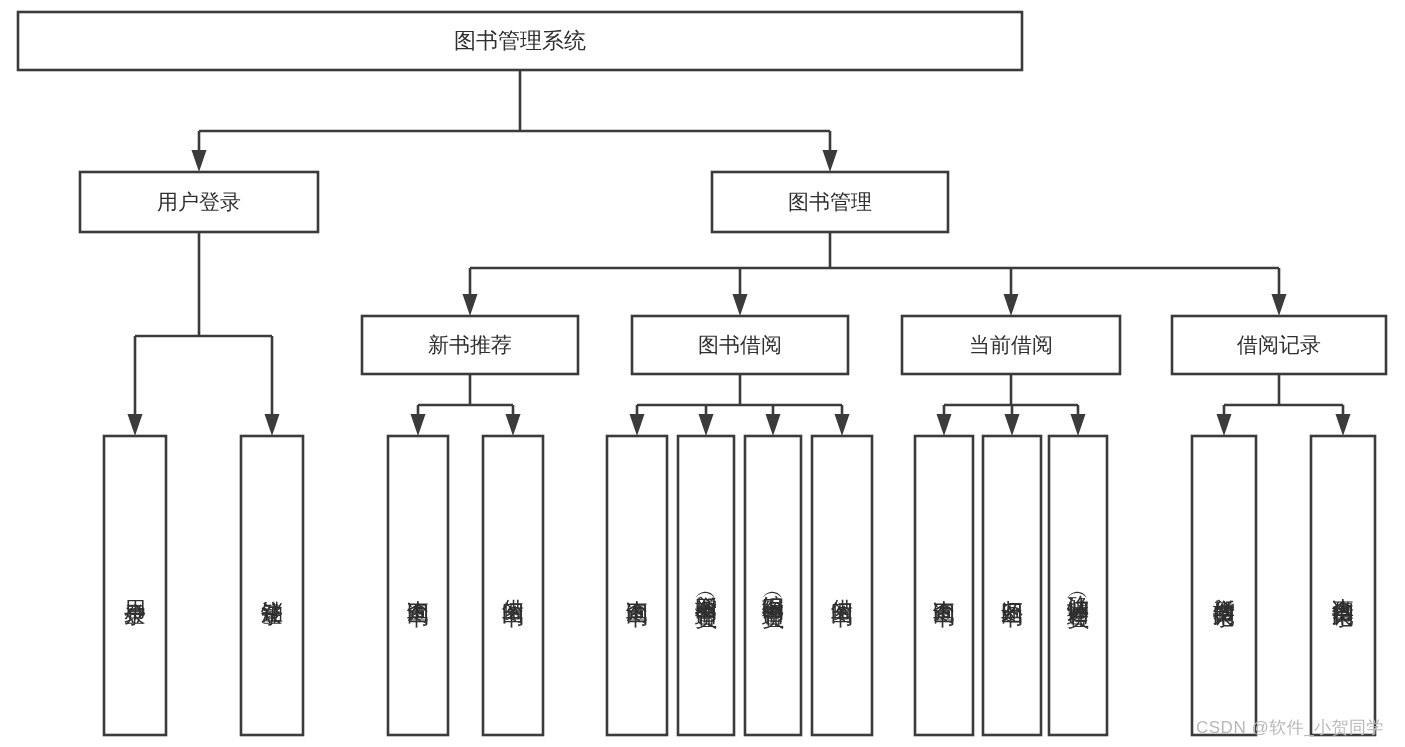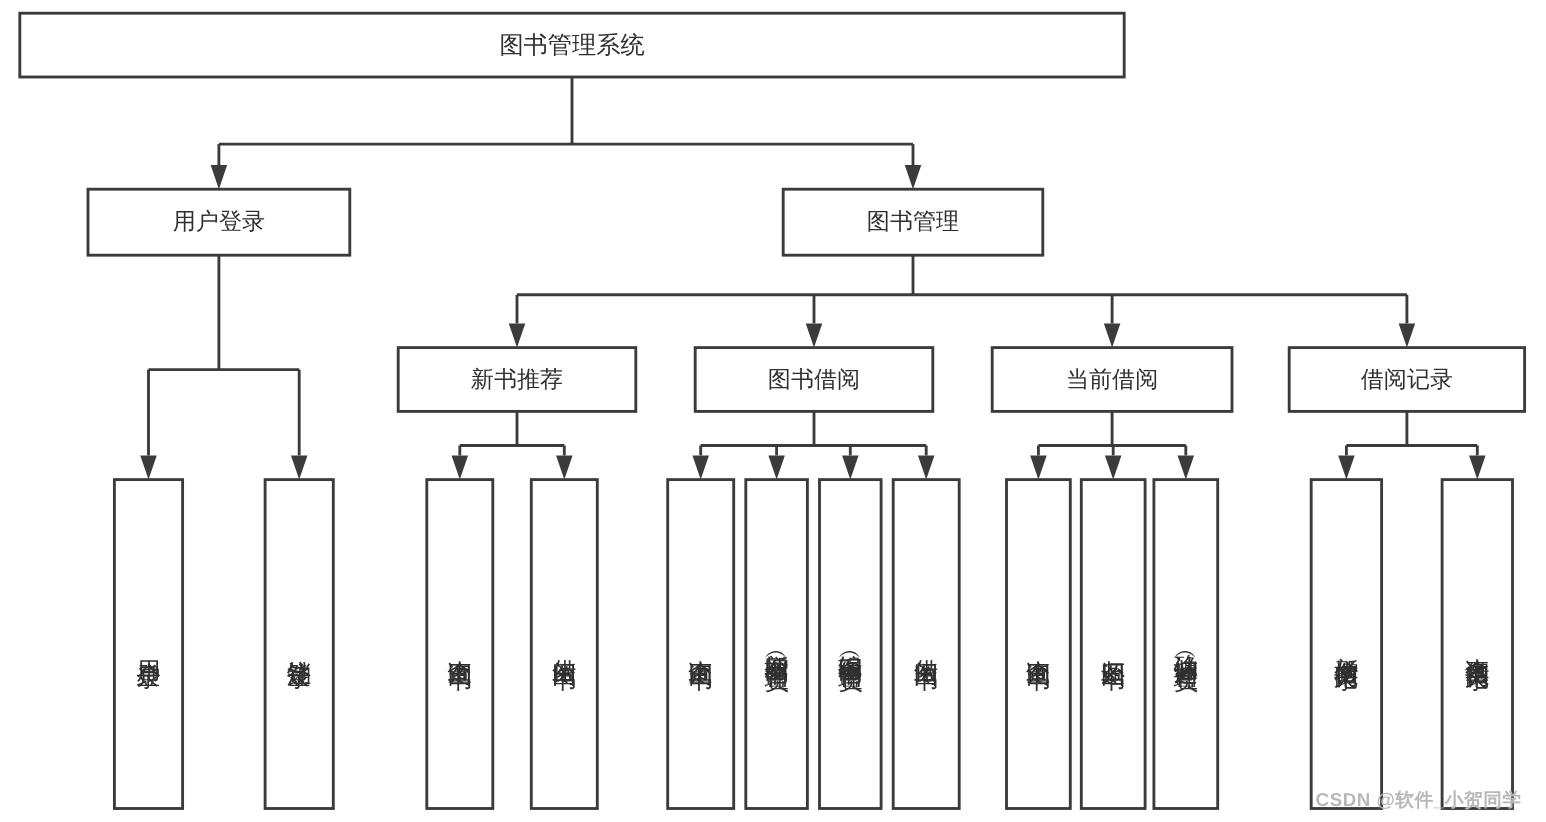--- a/index.html
+++ b/index.html
@@ -72,21 +72,20 @@
     pointer-events: none;
     white-space: nowrap;
   }
   .watermark {
     position: absolute;
     font-family: "Liberation Sans", "DejaVu Sans", sans-serif;
     font-size: 17px;
     color: #b8b8b8;
     white-space: nowrap;
     letter-spacing: 0.5px;
-    font-weight: bold;
   }
 </style>
 </head>
 <body>
 
 <div id="diagram-root">
 
   <svg id="tree-svg" viewBox="0 0 1405 747" xmlns="http://www.w3.org/2000/svg">
     <g id="connector-layer">
         <line x1="520" y1="70" x2="520" y2="131" class="connector"></line>

